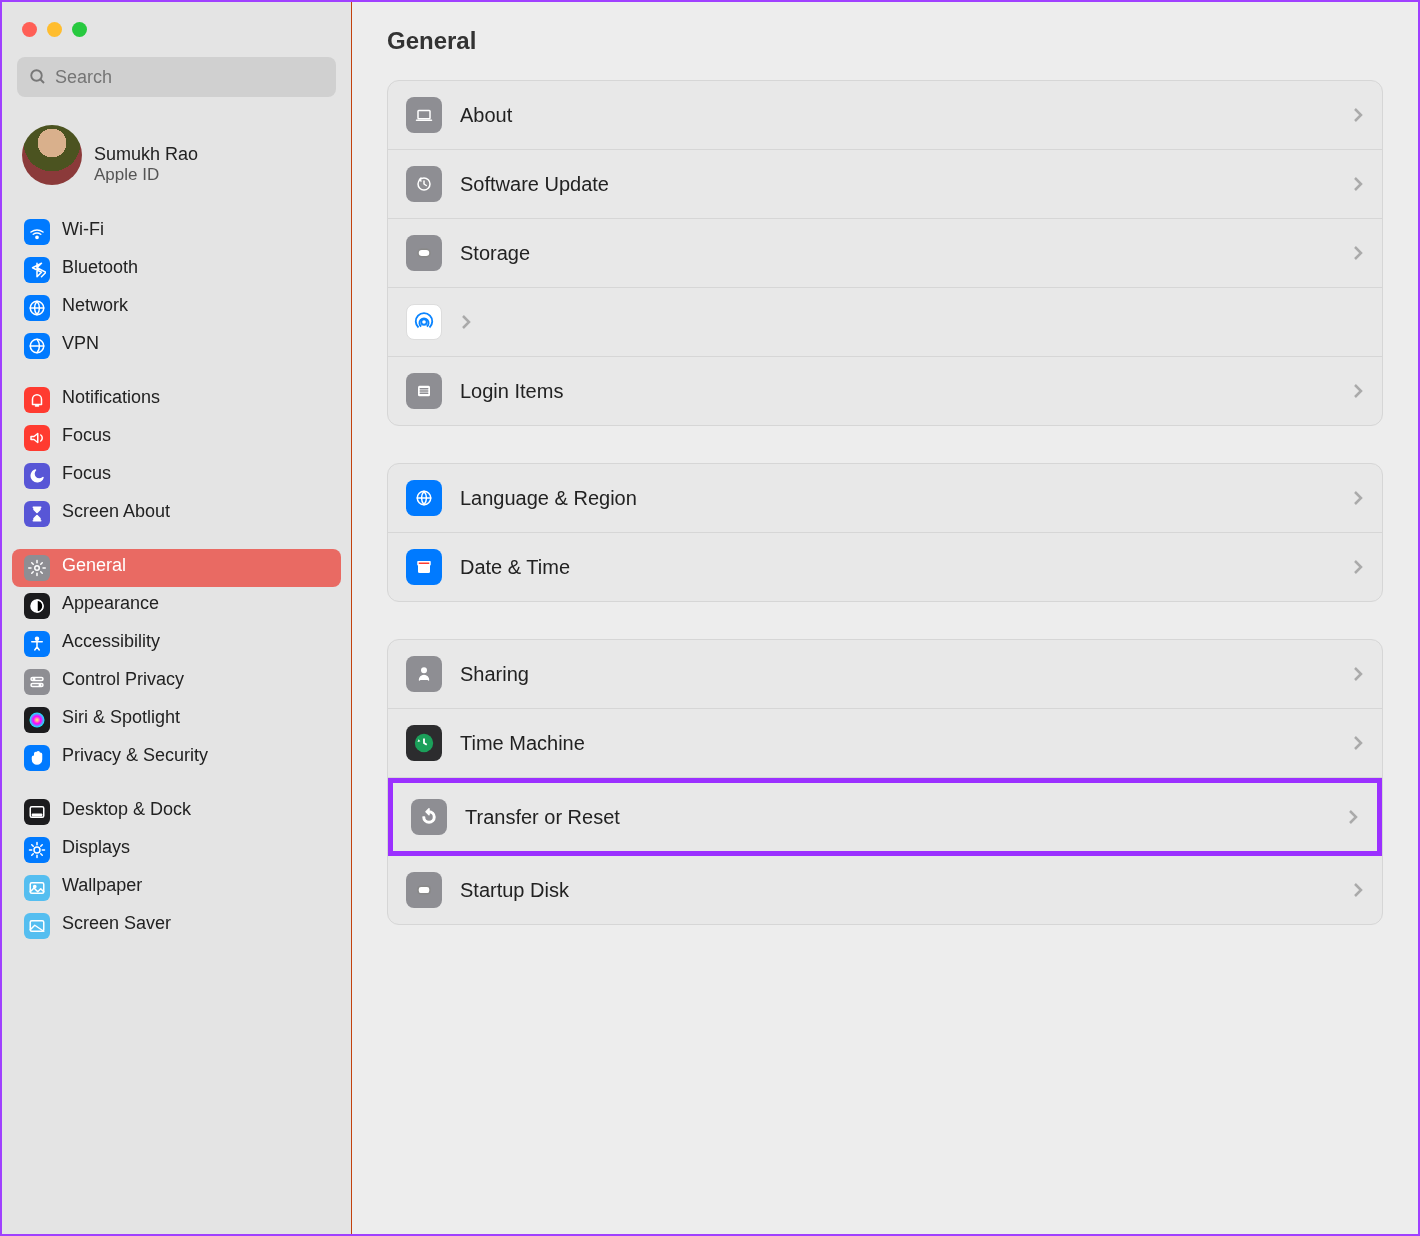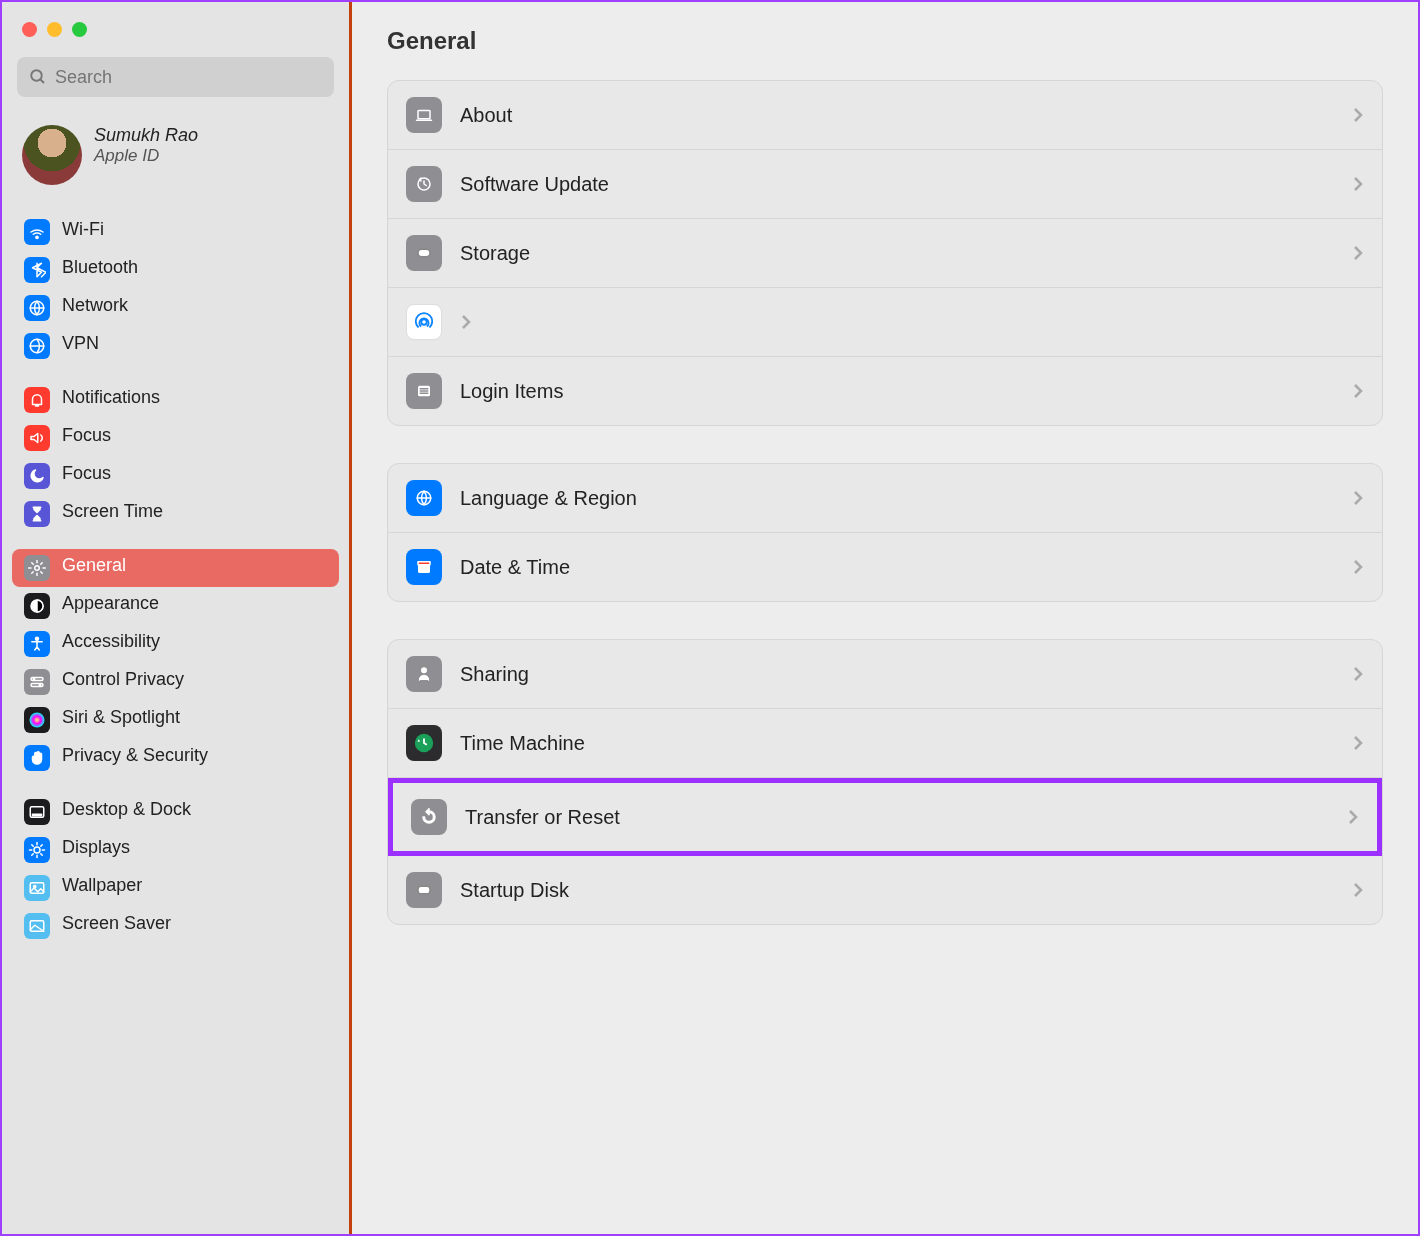--- a/index.html
+++ b/index.html
@@ -12,21 +12,21 @@
   border: 2px solid #a040ff;
 }
 .window {
   display: flex;
   width: 100%;
   height: 100%;
 }
 .sidebar {
   width: 350px;
   background: #e4e4e4;
-  border-right: 3px solid #c2410c;
+  border-right: 1px solid #c2410c;
   padding: 15px 10px;
   overflow-y: auto;
 }
 .traffic-lights {
   display: flex;
   gap: 10px;
   padding: 5px 10px 20px 10px;
 }
 .tl {
   width: 15px; height: 15px; border-radius: 50%;
@@ -42,22 +42,22 @@
   padding: 8px 12px;
   margin: 0 5px 20px 5px;
   height: 40px;
 }
 .search-box svg { flex-shrink: 0; }
 .search-box input {
   border: none; background: transparent; outline: none;
   font-size: 18px; color: #777; margin-left: 8px; width: 100%;
 }
 .account {
-  display: flex; align-items: flex-start; gap: 12px;
-  padding: 8px 10px; margin-bottom: 20px; font-style: italic;
+  display: flex; align-items: flex-end; gap: 12px;
+  padding: 8px 10px; margin-bottom: 20px;
 }
 .avatar {
   width: 60px; height: 60px; border-radius: 50%;
   background: radial-gradient(circle at 50% 30%, #d9b08c 0 28%, #4b5320 28% 55%, #8b3a3a 55% 100%);
 }
 .account-name { font-size: 18px; color: #222; }
 .account-sub { font-size: 17px; color: #555; }
 .side-group { margin-bottom: 16px; }
 .side-item {
   display: flex; align-items: flex-start; gap: 12px;
@@ -202,21 +202,21 @@
               </svg>
             </div>
             <span>Focus</span>
           </div>
           <div class="side-item">
             <div class="side-icon" style="background: rgb(88, 86, 214);">
               <svg width="18" height="18" viewBox="0 0 24 24" fill="none" stroke="#fff" stroke-width="2" stroke-linecap="round" stroke-linejoin="round">
                 <path d="M7 3h10M7 21h10M8 3v3l4 4 4-4V3M8 21v-3l4-4 4 4v3" fill="#fff"></path>
               </svg>
             </div>
-            <span>Screen Time</span>
+            <span>Screen About</span>
           </div>
         </div>
         <div class="side-group">
           <div class="side-item selected">
             <div class="side-icon" style="background: rgb(142, 142, 147);">
               <svg width="18" height="18" viewBox="0 0 24 24" fill="none" stroke="#fff" stroke-width="2" stroke-linecap="round" stroke-linejoin="round">
                 <circle cx="12" cy="12" r="3"></circle>
                 <path d="M12 2v3M12 19v3M4 12H1M23 12h-3M5 5l2 2M17 17l2 2M5 19l2-2M17 7l2-2"></path>
               </svg>
             </div>

